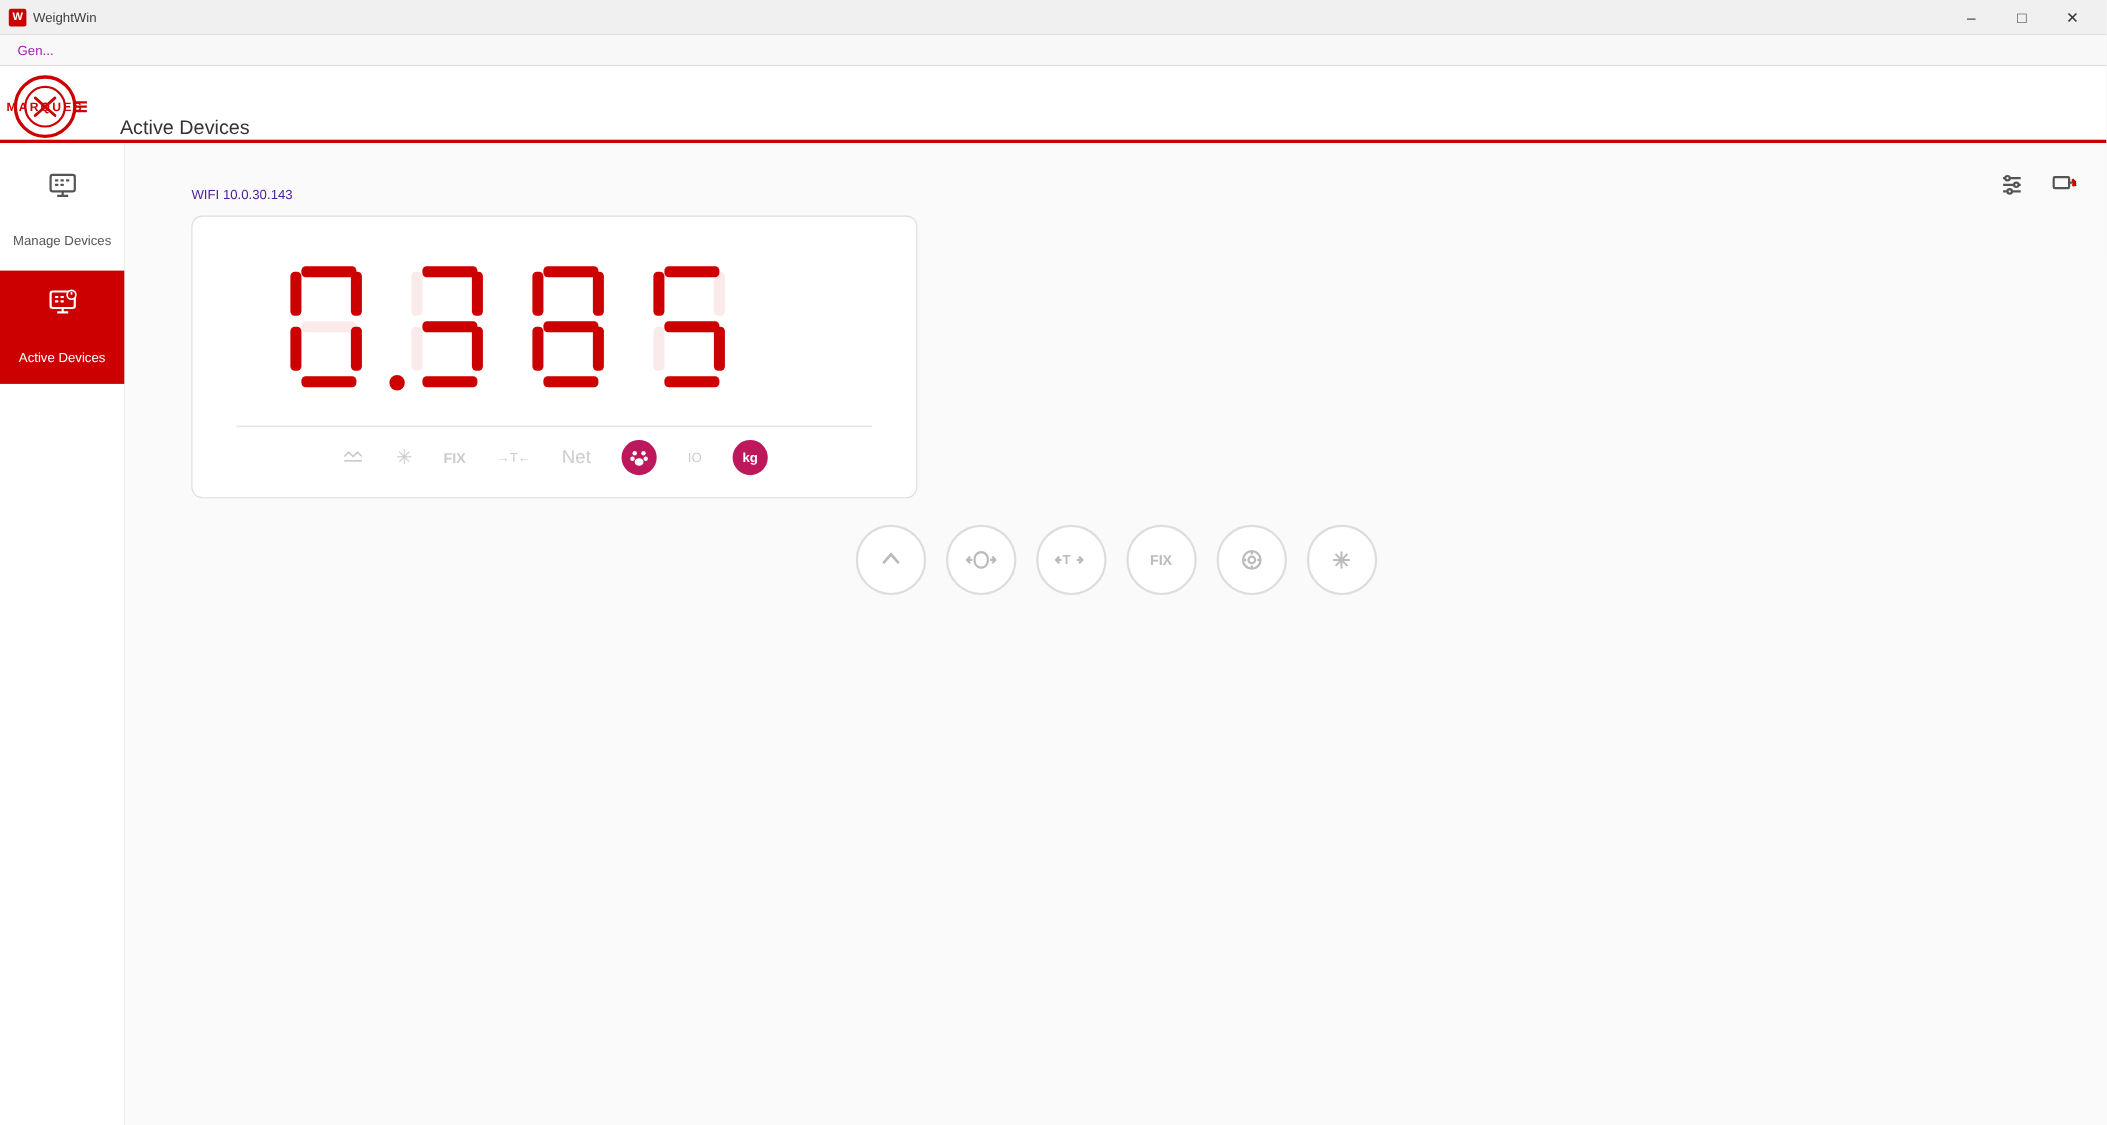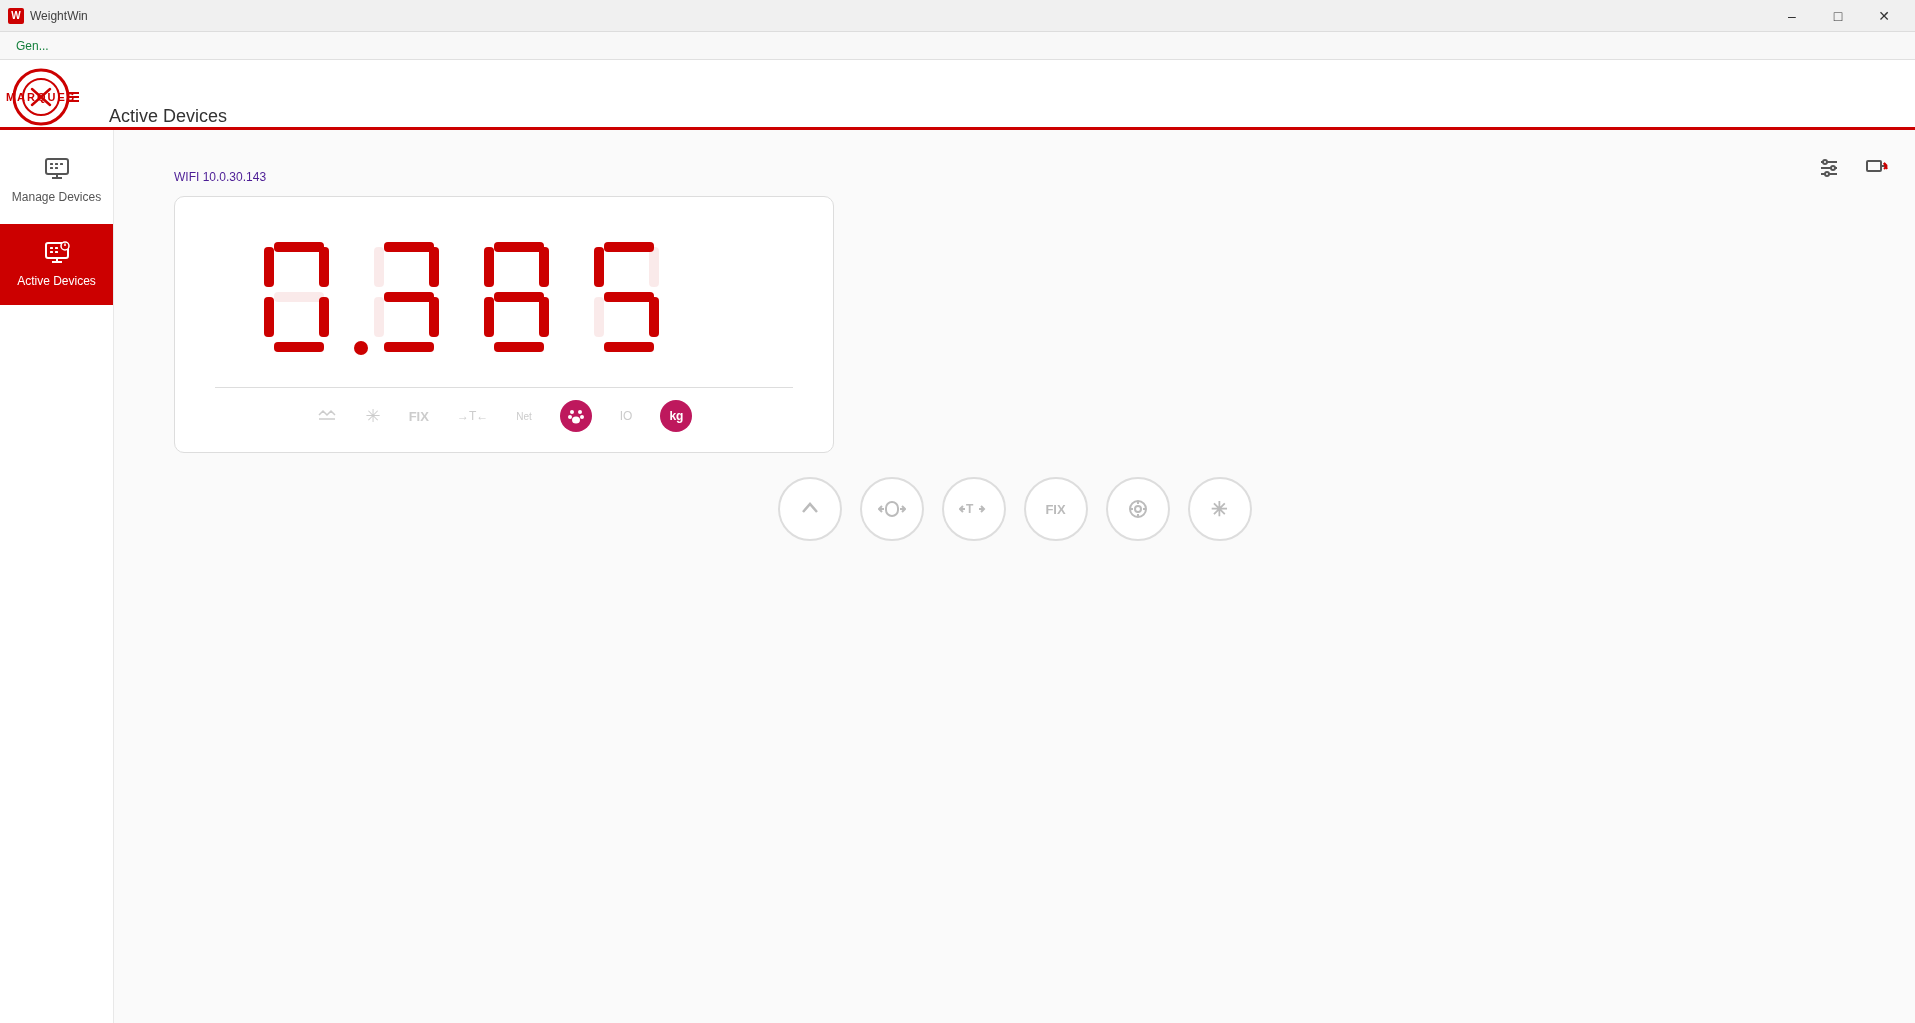--- a/index.html
+++ b/index.html
@@ -63,21 +63,21 @@
     .menu-bar {
       background: #f8f8f8;
       height: 28px;
       display: flex;
       align-items: center;
       padding: 0 8px;
       border-bottom: 1px solid #e0e0e0;
     }
     .menu-item {
       font-size: 12px;
-      color: #15803d;
+      color: #a21caf;
       padding: 2px 8px;
       cursor: pointer;
     }
 
     
     .app-container {
       display: flex;
       flex-direction: column;
       height: calc(1023px - 60px);
       background: white;
@@ -122,21 +122,21 @@
       gap: 4px;
     }
     .sidebar-item {
       width: 100%;
       display: flex;
       flex-direction: column;
       align-items: center;
       justify-content: center;
       padding: 16px 8px;
       cursor: pointer;
-      gap: 0;
+      gap: 22px;
     }
     .sidebar-item.active {
       background: #cc0000;
     }
     .sidebar-item.active .sidebar-label {
       color: white;
     }
     .sidebar-icon {
       font-size: 22px;
       color: #555;
@@ -478,21 +478,21 @@
 
           <div class="indicator-item">
             <span style="font-size:13px; color:#ccc; font-weight:600;">FIX</span>
           </div>
 
           <div class="indicator-item">
             <span style="font-size:12px; color:#ccc;">→T←</span>
           </div>
 
           <div class="indicator-item">
-            <span style="font-size:10px; color:#ccc;">Net</span>
+            <span style="font-size:17px; color:#ccc;">Net</span>
           </div>
 
           <div class="indicator-item">
             <div class="indicator-badge active">
               <svg width="18" height="18" viewBox="0 0 18 18" fill="white">
                 <circle cx="5" cy="5" r="2"></circle>
                 <circle cx="13" cy="5" r="2"></circle>
                 <circle cx="3" cy="10" r="2"></circle>
                 <circle cx="15" cy="10" r="2"></circle>
                 <ellipse cx="9" cy="13" rx="4" ry="3.5"></ellipse>

